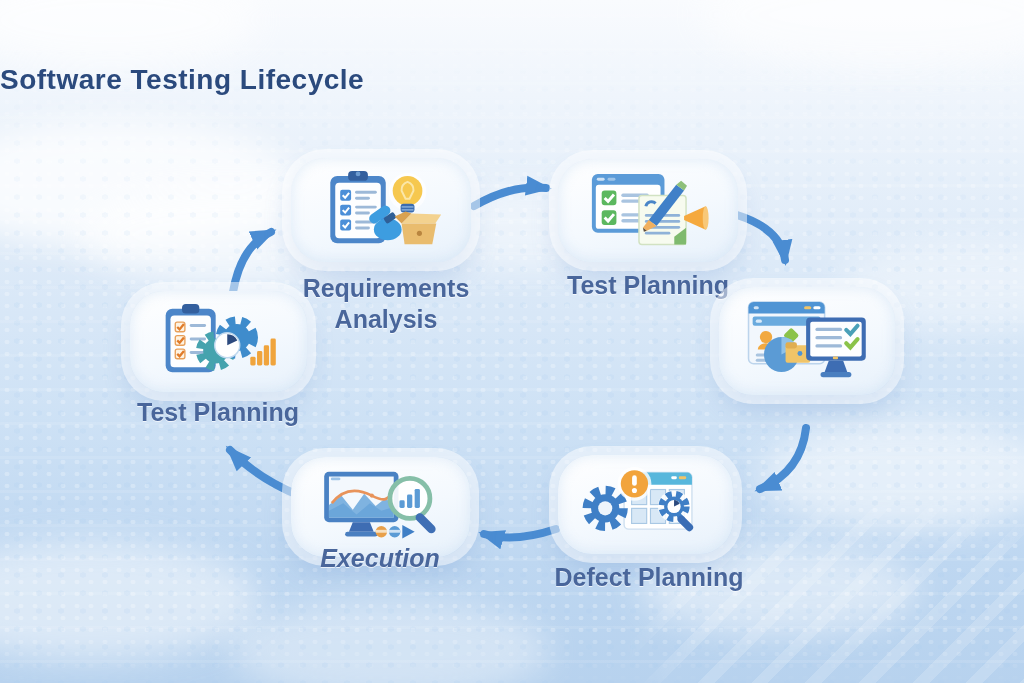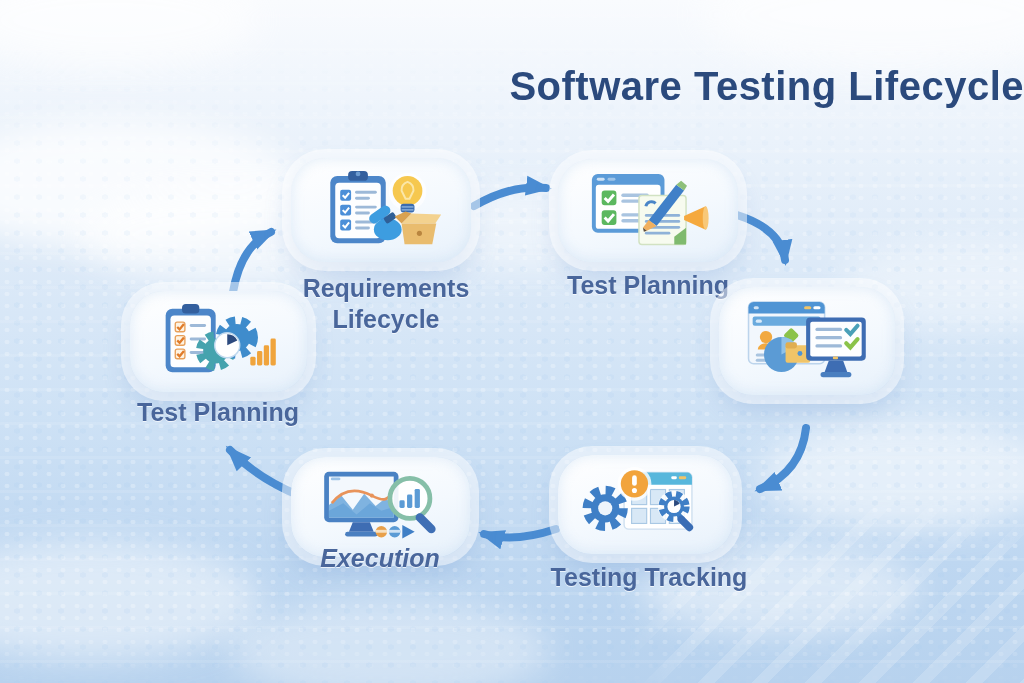--- a/index.html
+++ b/index.html
@@ -38,22 +38,22 @@
   .c3{left:400px;top:190px;width:260px;height:80px;opacity:.55;}
   .c4{left:760px;top:420px;width:300px;height:110px;opacity:.7;}
   .c5{left:640px;top:545px;width:280px;height:90px;opacity:.6;}
   .c6{left:-80px;top:540px;width:340px;height:120px;opacity:.65;}
   .c7{left:230px;top:600px;width:320px;height:100px;opacity:.5;}
   .c8{left:840px;top:240px;width:260px;height:90px;opacity:.5;}
   .c9{left:-40px;top:-30px;width:300px;height:100px;opacity:.8;}
   .c10{left:700px;top:-40px;width:380px;height:110px;opacity:.7;}
   
   .title{
-    position:absolute;left:0;top:64px;width:100%;text-align:right;
-    font-size:40px;font-weight:bold;color:#2b4a7d;letter-spacing:.5px;
+    position:absolute;left:0;top:64px;width:100%;text-align:left;
+    font-size:28px;font-weight:bold;color:#2b4a7d;letter-spacing:.5px;
   }
   
   .card{
     position:absolute;border-radius:34px;
     background:linear-gradient(165deg,#ffffff 0%,#f4f9fe 55%,#e7f1fb 100%);
     box-shadow:0 0 0 9px rgba(255,255,255,.5),0 14px 26px rgba(110,150,205,.30),inset 0 0 14px rgba(190,215,240,.45);
     display:flex;align-items:center;justify-content:center;
   }
   .card svg{width:82%;height:80%;}
   .stage-label{
@@ -134,21 +134,21 @@
         <rect x="52" y="42" width="24" height="10" rx="5" transform="rotate(-35 64 47)"></rect>
         <ellipse cx="72" cy="62" rx="14" ry="11"></ellipse>
       </g>
       <rect x="68" y="47" width="12" height="7" rx="2" transform="rotate(-35 74 50)" fill="#2f5f96"></rect>
       <polygon points="86,56 96,46 126,47 120,56" fill="#f3d28f"></polygon>
       <polygon points="86,56 79,49 90,44 96,46" fill="#d9a251"></polygon>
       <polygon points="86,56 121,56 117,77 89,77" fill="#e9bc6e"></polygon>
       <circle cx="104" cy="66" r="2.6" fill="#b9853f"></circle>
     </svg>
   </div>
-  <div class="stage-label" style="left:271px;top:273px;">Requirements Lifecycle</div>
+  <div class="stage-label" style="left:271px;top:273px;">Requirements Analysis</div>
 
   <div class="card" style="left:558px;top:159px;width:180px;height:103px;">
     <svg viewBox="0 0 130 84">
       <rect x="8" y="5" width="74" height="60" rx="6" fill="#5b9bd8"></rect>
       <rect x="13" y="9" width="8" height="3" rx="1.5" fill="#cfe2f4"></rect>
         <rect x="24" y="9" width="8" height="3" rx="1.5" fill="#9ec4e8"></rect>
       <rect x="12" y="16" width="66" height="45" rx="3" fill="#ffffff"></rect>
       <rect x="18" y="22" width="15" height="15" rx="3" fill="#5cb85f"></rect>
       <rect x="18" y="42" width="15" height="15" rx="3" fill="#5cb85f"></rect>
       <g stroke="#ffffff" stroke-width="3" fill="none">
@@ -238,21 +238,21 @@
       <rect x="50.5" y="11" width="5" height="11" rx="2.5" fill="#ffffff"></rect>
       <circle cx="53" cy="27" r="2.7" fill="#ffffff"></circle>
       <circle cx="95" cy="44" r="17" fill="rgba(255,255,255,.85)"></circle>
       <circle cx="95" cy="44" r="13" fill="none" stroke="#3f7fc6" stroke-width="7" stroke-dasharray="6 4.5"></circle>
       <circle cx="95" cy="44" r="10.5" fill="#3f7fc6"></circle>
       <circle cx="95" cy="44" r="7" fill="#ffffff"></circle>
       <path d="M95 44 L95 37 A7 7 0 0 1 101 41z" fill="#2c4a7e"></path>
       <rect x="103" y="52" width="8" height="20" rx="4" transform="rotate(-45 107 62)" fill="#3a6db5"></rect>
     </svg>
   </div>
-  <div class="stage-label" style="left:534px;top:562px;">Testing Tracking</div>
+  <div class="stage-label" style="left:534px;top:562px;">Defect Planning</div>
 
   <div class="card" style="left:291px;top:457px;width:179px;height:100px;">
     <svg viewBox="0 0 130 84">
       <rect x="6" y="5" width="78" height="53" rx="5" fill="#4a82c4"></rect>
       <rect x="11" y="10" width="68" height="43" fill="#f3f8fd"></rect>
       <rect x="13" y="11" width="10" height="3" rx="1.5" fill="#9ec4e8"></rect>
       <polygon points="11,53 11,40 24,30 36,45 48,28 60,41 70,33 79,39 79,53" fill="#7fb3e0"></polygon>
       <polygon points="11,53 11,46 26,38 40,50 54,38 66,46 79,42 79,53" fill="#5b9bd5" opacity=".55"></polygon>
       <path d="M14 38 C 28 20, 44 24, 56 30 S 72 36, 78 26" stroke="#e8935a" stroke-width="2.8" fill="none"></path>
       <circle cx="56" cy="30" r="2.2" fill="#e8935a"></circle>

